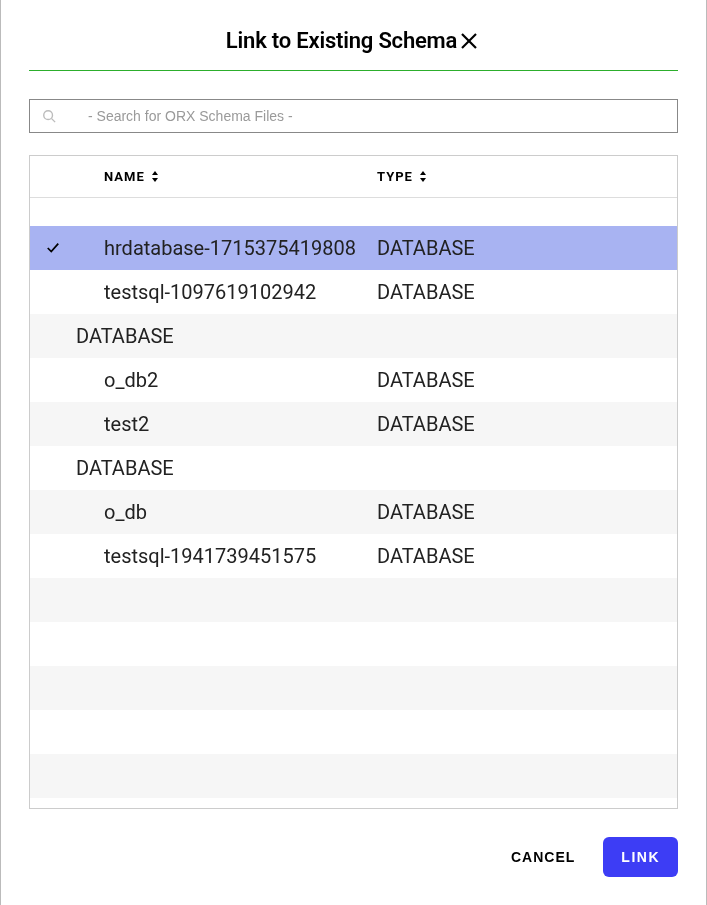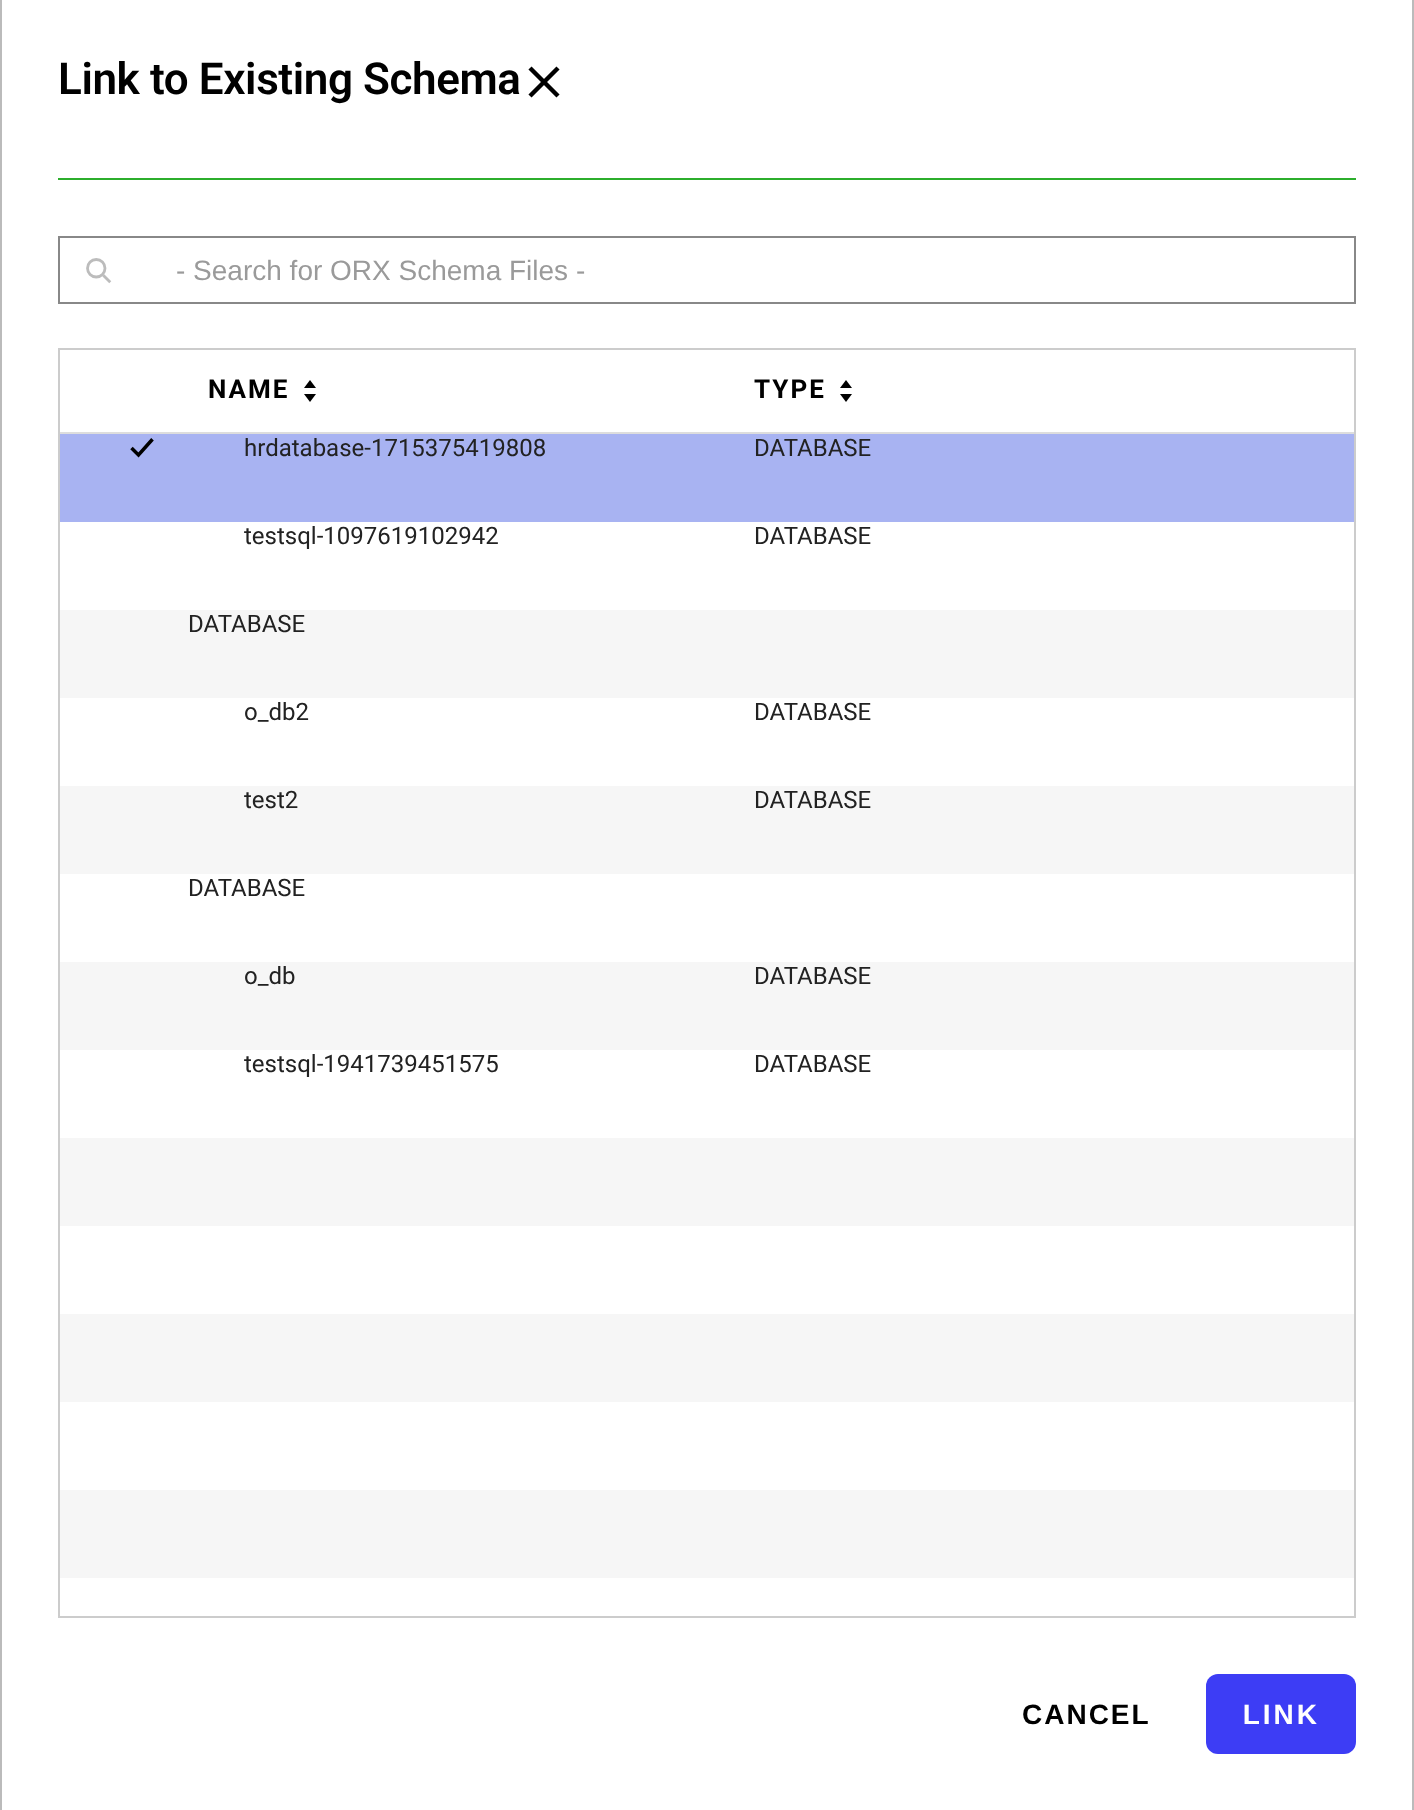--- a/index.html
+++ b/index.html
@@ -17,23 +17,23 @@
       padding: 0;
     }
     .dialog {
       padding: 28px;
       height: 100%;
       display: flex;
       flex-direction: column;
     }
     .header-row {
       display: flex;
-      justify-content: flex-start;
-      align-items: center;
-      margin-bottom: 36px;
+      justify-content: center;
+      align-items: center;
+      margin-bottom: 17px;
     }
     .dialog-title {
       font-size: 22px;
       font-weight: 600;
       letter-spacing: -0.2px;
       color: #000;
     }
     .close-btn {
       background: none;
       border: none;
@@ -67,20 +67,21 @@
     }
     .search-input::placeholder {
       color: #9a9a9a;
     }
     .table-container {
       border: 1px solid #ccc;
       flex: 1;
       overflow: hidden;
       display: flex;
       flex-direction: column;
+      gap: 28px;
     }
     .table-header {
       background: #fff;
       border-bottom: 1px solid #ddd;
     }
     .header-cells {
       display: flex;
       padding: 13px 0;
     }
     .col-check {
@@ -112,26 +113,25 @@
       flex-direction: column;
       line-height: 0;
       gap: 1px;
     }
     .table-body {
       flex: 1;
       overflow-y: auto;
     }
     .row {
       display: flex;
-      align-items: flex-start;
+      align-items: center;
       height: 44px;
-      font-size: 12px;
+      font-size: 20px;
       color: #222;
       cursor: pointer;
-      padding-left: 18px;
     }
     .row:nth-child(odd) {
       background: #f6f6f6;
     }
     .row:nth-child(even) {
       background: #fff;
     }
     .row.selected {
       background: #a8b3f2;
     }

